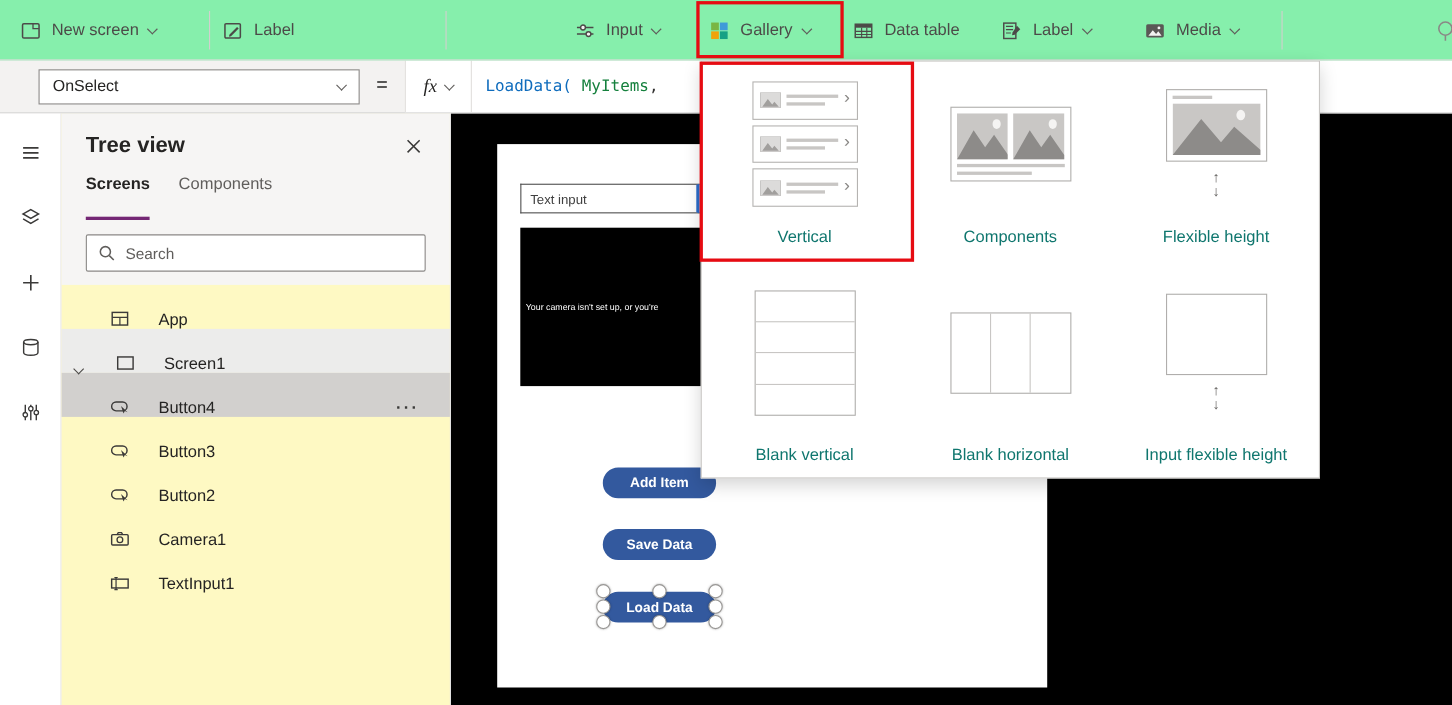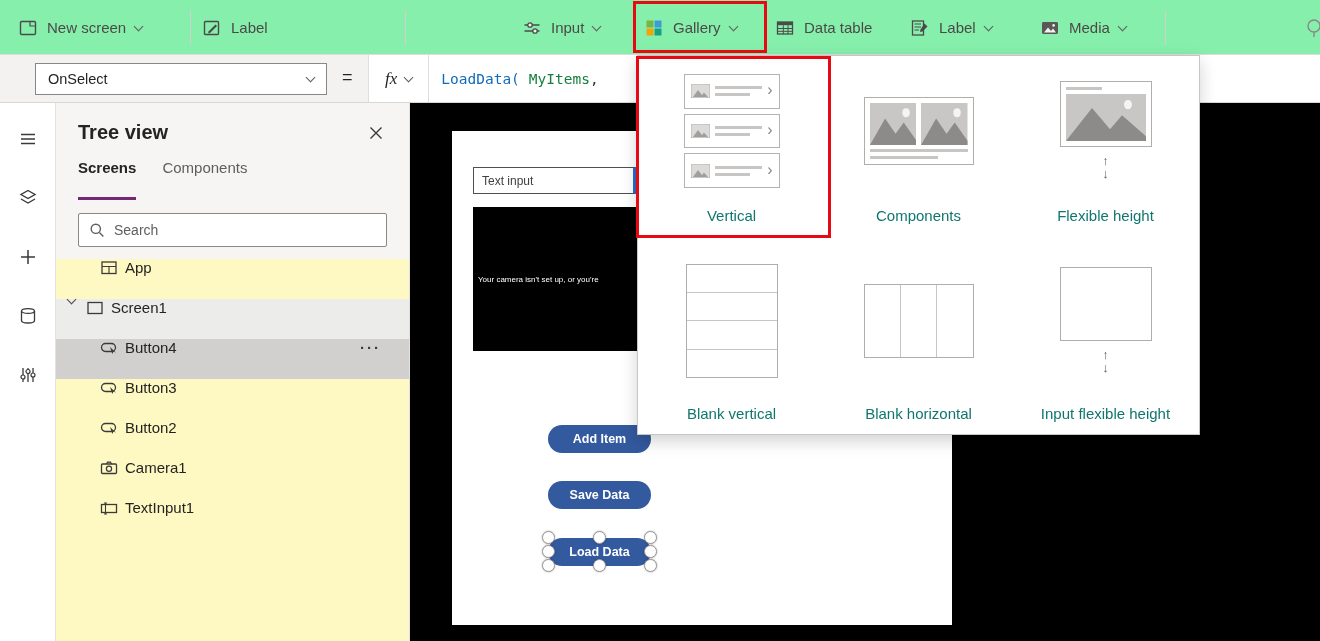--- a/index.html
+++ b/index.html
@@ -34,21 +34,21 @@
   .tree-top{background:#f6f5f4;padding:18px 22px 12px 22px}
   .tree-head{display:flex;align-items:center;justify-content:space-between}
   .tree-title{font-size:20px;font-weight:700;color:#252423}
   .close-btn{cursor:pointer;padding:4px}
   .tabs{display:flex;gap:26px;margin-top:15px}
   .tab{padding-bottom:21px;color:#605e5c;cursor:pointer;border-bottom:3px solid transparent;font-size:15px}
   .tab.active{color:#252423;font-weight:700;border-bottom-color:#742774}
   .search{margin-top:13px;height:34px;background:#fff;border:1px solid #8a8886;border-radius:2px;display:flex;align-items:center;gap:9px;padding:0 10px}
   .search input{border:0;outline:0;flex:1;font:inherit;font-size:14px;color:#323130;background:transparent}
   .search input::placeholder{color:#605e5c}
-  .trow{height:40px;display:flex;align-items:flex-start;gap:7px;padding-left:44px;cursor:pointer;color:#252423}
+  .trow{height:40px;display:flex;align-items:flex-end;gap:26px;padding-left:44px;cursor:pointer;color:#252423}
   .trow.screen{padding-left:12px;background:#ececeb}
   .trow.child{}
   .trow.selected{background:#d2d0ce}
   .exp{width:7px;height:7px;border-right:1.5px solid #4c4a48;border-bottom:1.5px solid #4c4a48;transform:rotate(45deg);margin:-3px 4px 0 0;flex:none}
   .more{margin-left:auto;padding-right:28px;letter-spacing:2px;font-weight:700;color:#3b3a39;font-size:15px}
 
   
   .canvas{position:absolute;left:410px;top:103px;right:0;bottom:0;background:#000000;z-index:1}
   .artboard{position:absolute;left:42px;top:28px;width:500px;height:494px;background:#fff;box-shadow:0 1px 5px rgba(0,0,0,.18)}
   .ti{position:absolute;left:63px;top:64px;width:163px;height:27px;background:#fff;border:1px solid #4f4f4f;border-right:3px solid #2a6bc9;font-size:12px;color:#404040;padding-left:8px;font-family:"Liberation Sans",sans-serif;outline:none;z-index:2}

